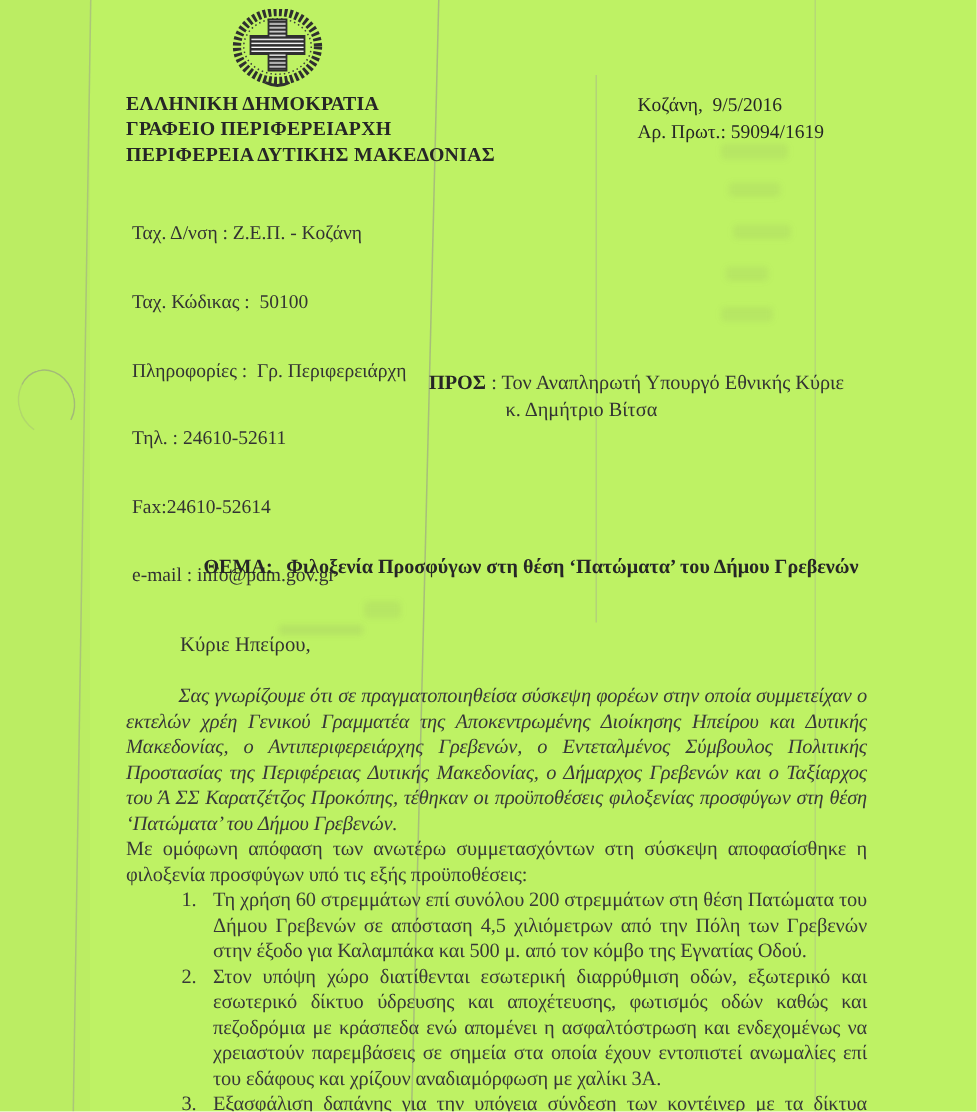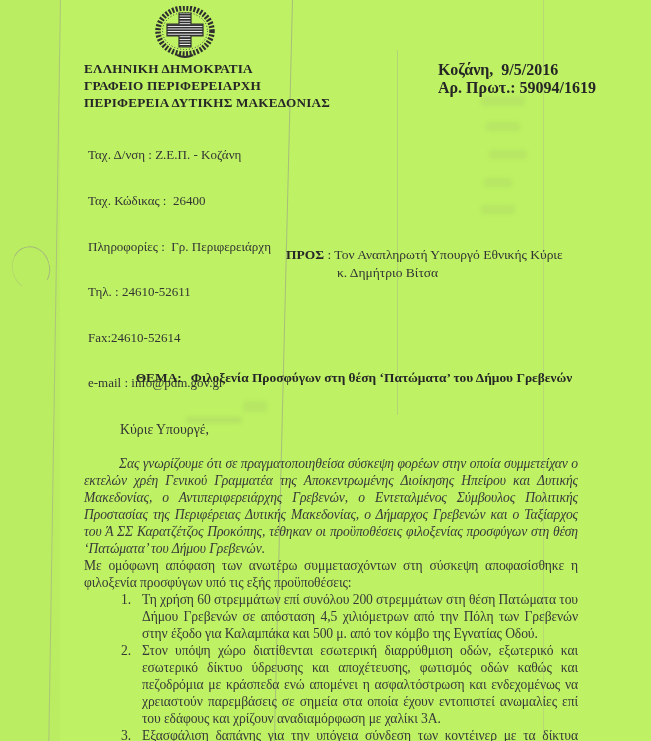--- a/index.html
+++ b/index.html
@@ -34,22 +34,22 @@
   .g7 { left:243px; top:401px; width:24px; height:11px; }
 
   
   .emblem { position:absolute; left:153px; top:6px; width:64px; height:54px; }
   .org-block {
     position:absolute; left:84px; top:60px;
     font-weight:bold; font-size:13.2px; line-height:17px;
     letter-spacing:0.2px; white-space:nowrap; color:#262626;
   }
   .date-block {
-    position:absolute; left:438px; top:61px;
-    font-weight:bold; font-size:16px; line-height:17.5px; color:#262626; white-space:nowrap;
+    position:absolute; left:425px; top:61px;
+    font-weight:normal; font-size:13px; line-height:17.5px; color:#262626; white-space:nowrap;
   }
 
   
   .contact-block {
     position:absolute; left:88px; top:117px;
     font-size:13px; line-height:15.2px; white-space:pre-wrap; color:#333;
   }
 
   
   .recipient-block { position:absolute; left:286px; top:246px; font-size:13.5px; line-height:18px; color:#333; white-space:nowrap; }
@@ -117,39 +117,39 @@
     <div>ΠΕΡΙΦΕΡΕΙΑ ΔΥΤΙΚΗΣ ΜΑΚΕΔΟΝΙΑΣ</div>
   </div>
 
   <div class="date-block">
     <div class="pre">Κοζάνη,  9/5/2016</div>
     <div>Αρ. Πρωτ.: 59094/1619</div>
   </div>
 
   <div class="contact-block">
     <div>Ταχ. Δ/νση : Ζ.Ε.Π. - Κοζάνη</div>
-    <div>Ταχ. Κώδικας :  26400</div>
+    <div>Ταχ. Κώδικας :  50100</div>
     <div>Πληροφορίες :  Γρ. Περιφερειάρχη</div>
     <div>Τηλ. : 24610-52611</div>
     <div>Fax:24610-52614</div>
     <div>e-mail : info@pdm.gov.gr</div>
   </div>
 
   <div class="recipient-block">
     <div>
       <span class="lbl">ΠΡΟΣ</span><span class="pre"> : Τον Αναπληρωτή Υπουργό Εθνικής Κύριε</span>
     </div>
     <div class="recipient-line2">κ. Δημήτριο Βίτσα</div>
   </div>
 
   <div class="subject-block">
     <span>ΘΕΜΑ:</span><span class="subject-text">Φιλοξενία Προσφύγων στη θέση ‘Πατώματα’ του Δήμου Γρεβενών</span>
   </div>
 
-  <div class="salutation">Κύριε Υπουργέ,</div>
+  <div class="salutation">Κύριε Ηπείρου,</div>
 
   <div class="body-block">
     <p class="para1">Σας γνωρίζουμε ότι σε πραγματοποιηθείσα σύσκεψη φορέων στην οποία συμμετείχαν ο εκτελών χρέη Γενικού Γραμματέα της Αποκεντρωμένης Διοίκησης Ηπείρου και Δυτικής Μακεδονίας, ο Αντιπεριφερειάρχης Γρεβενών, ο Εντεταλμένος Σύμβουλος Πολιτικής Προστασίας της Περιφέρειας Δυτικής Μακεδονίας, ο Δήμαρχος Γρεβενών και ο Ταξίαρχος του Ά ΣΣ Καρατζέτζος Προκόπης, τέθηκαν οι προϋποθέσεις φιλοξενίας προσφύγων στη θέση ‘Πατώματα’ του Δήμου Γρεβενών.</p>
     <p>Με ομόφωνη απόφαση των ανωτέρω συμμετασχόντων στη σύσκεψη αποφασίσθηκε  η φιλοξενία προσφύγων υπό τις εξής προϋποθέσεις:</p>
     <div class="numlist">
       <div class="numitem">
         <span class="num">1.</span>
         <span class="txt">Τη χρήση 60 στρεμμάτων επί συνόλου 200 στρεμμάτων στη θέση Πατώματα του Δήμου Γρεβενών σε απόσταση 4,5 χιλιόμετρων από την Πόλη των Γρεβενών στην έξοδο για Καλαμπάκα και 500 μ. από τον κόμβο της Εγνατίας Οδού.</span>
       </div>
       <div class="numitem">

